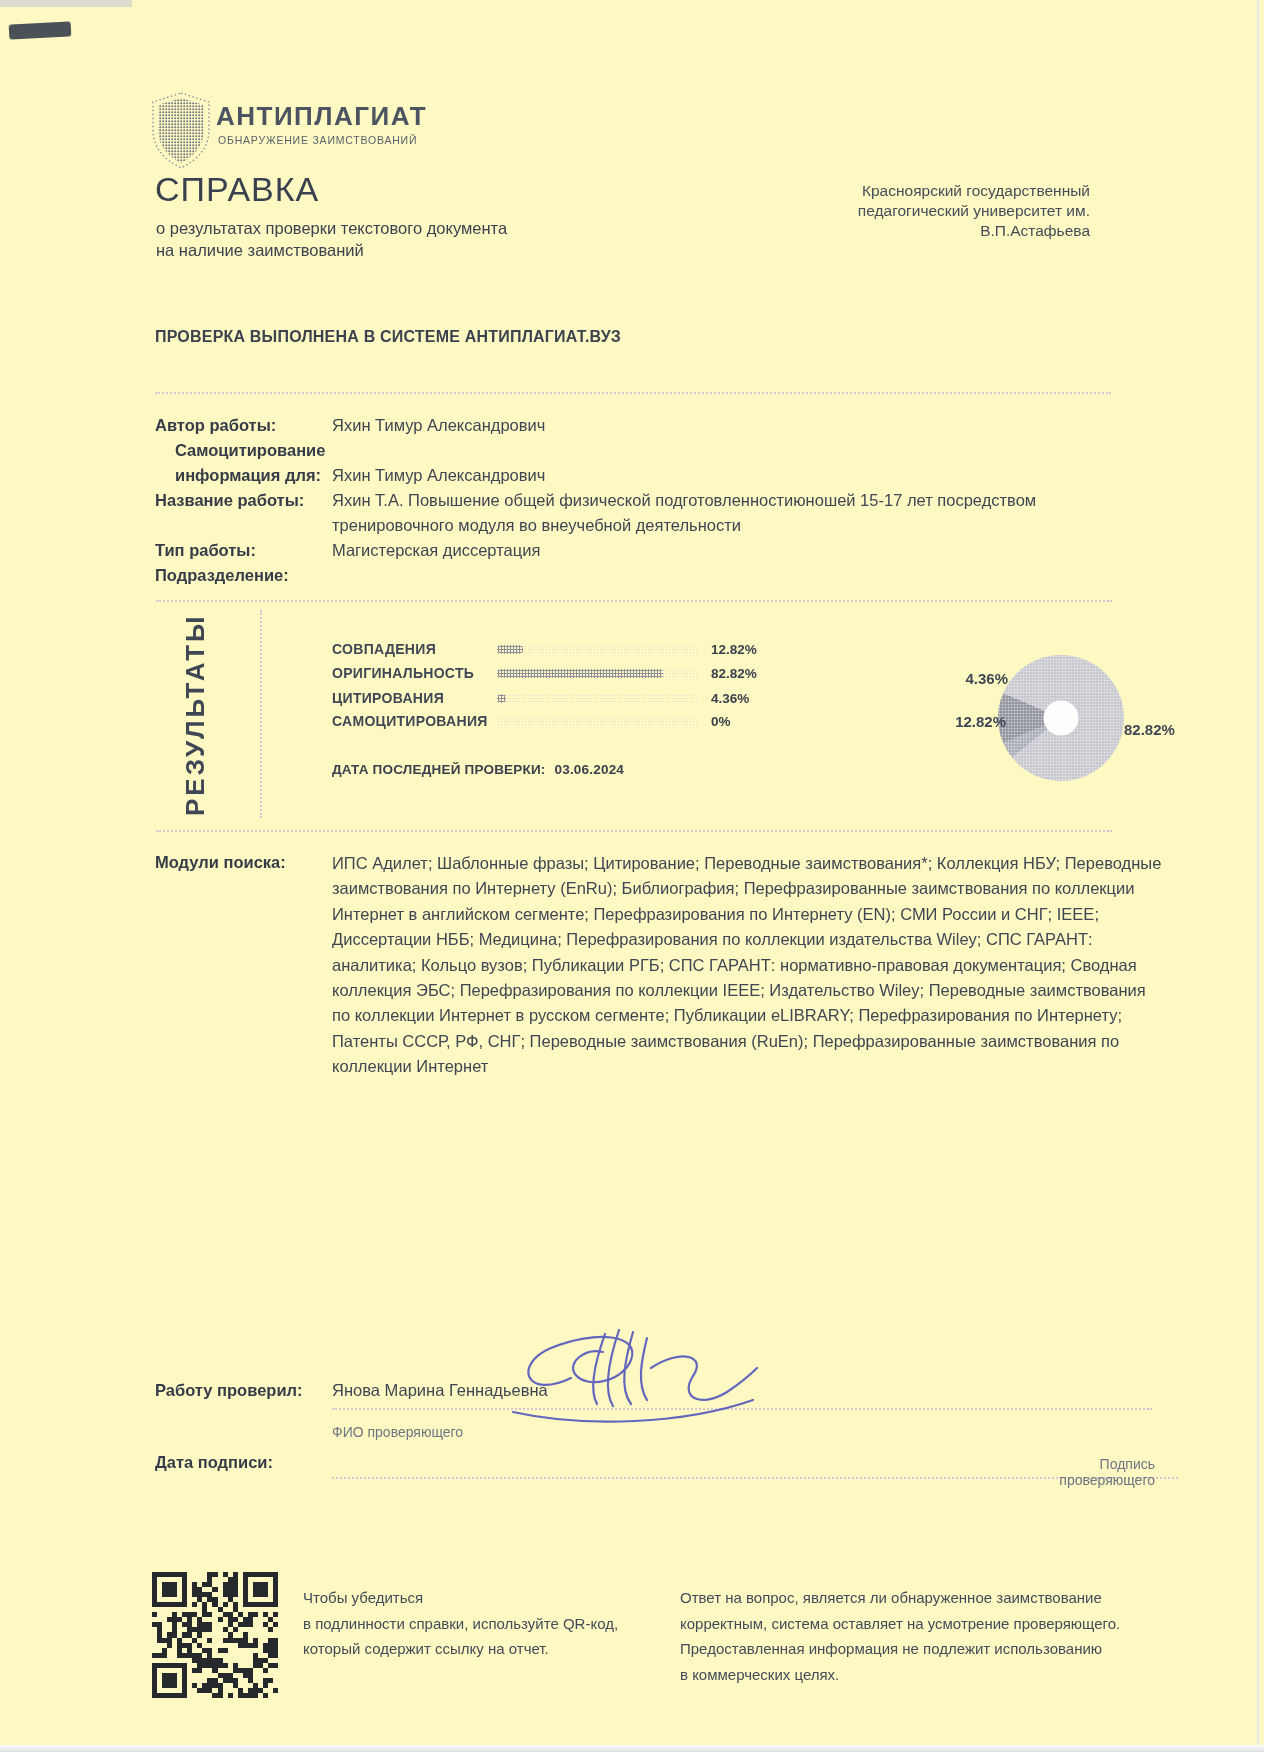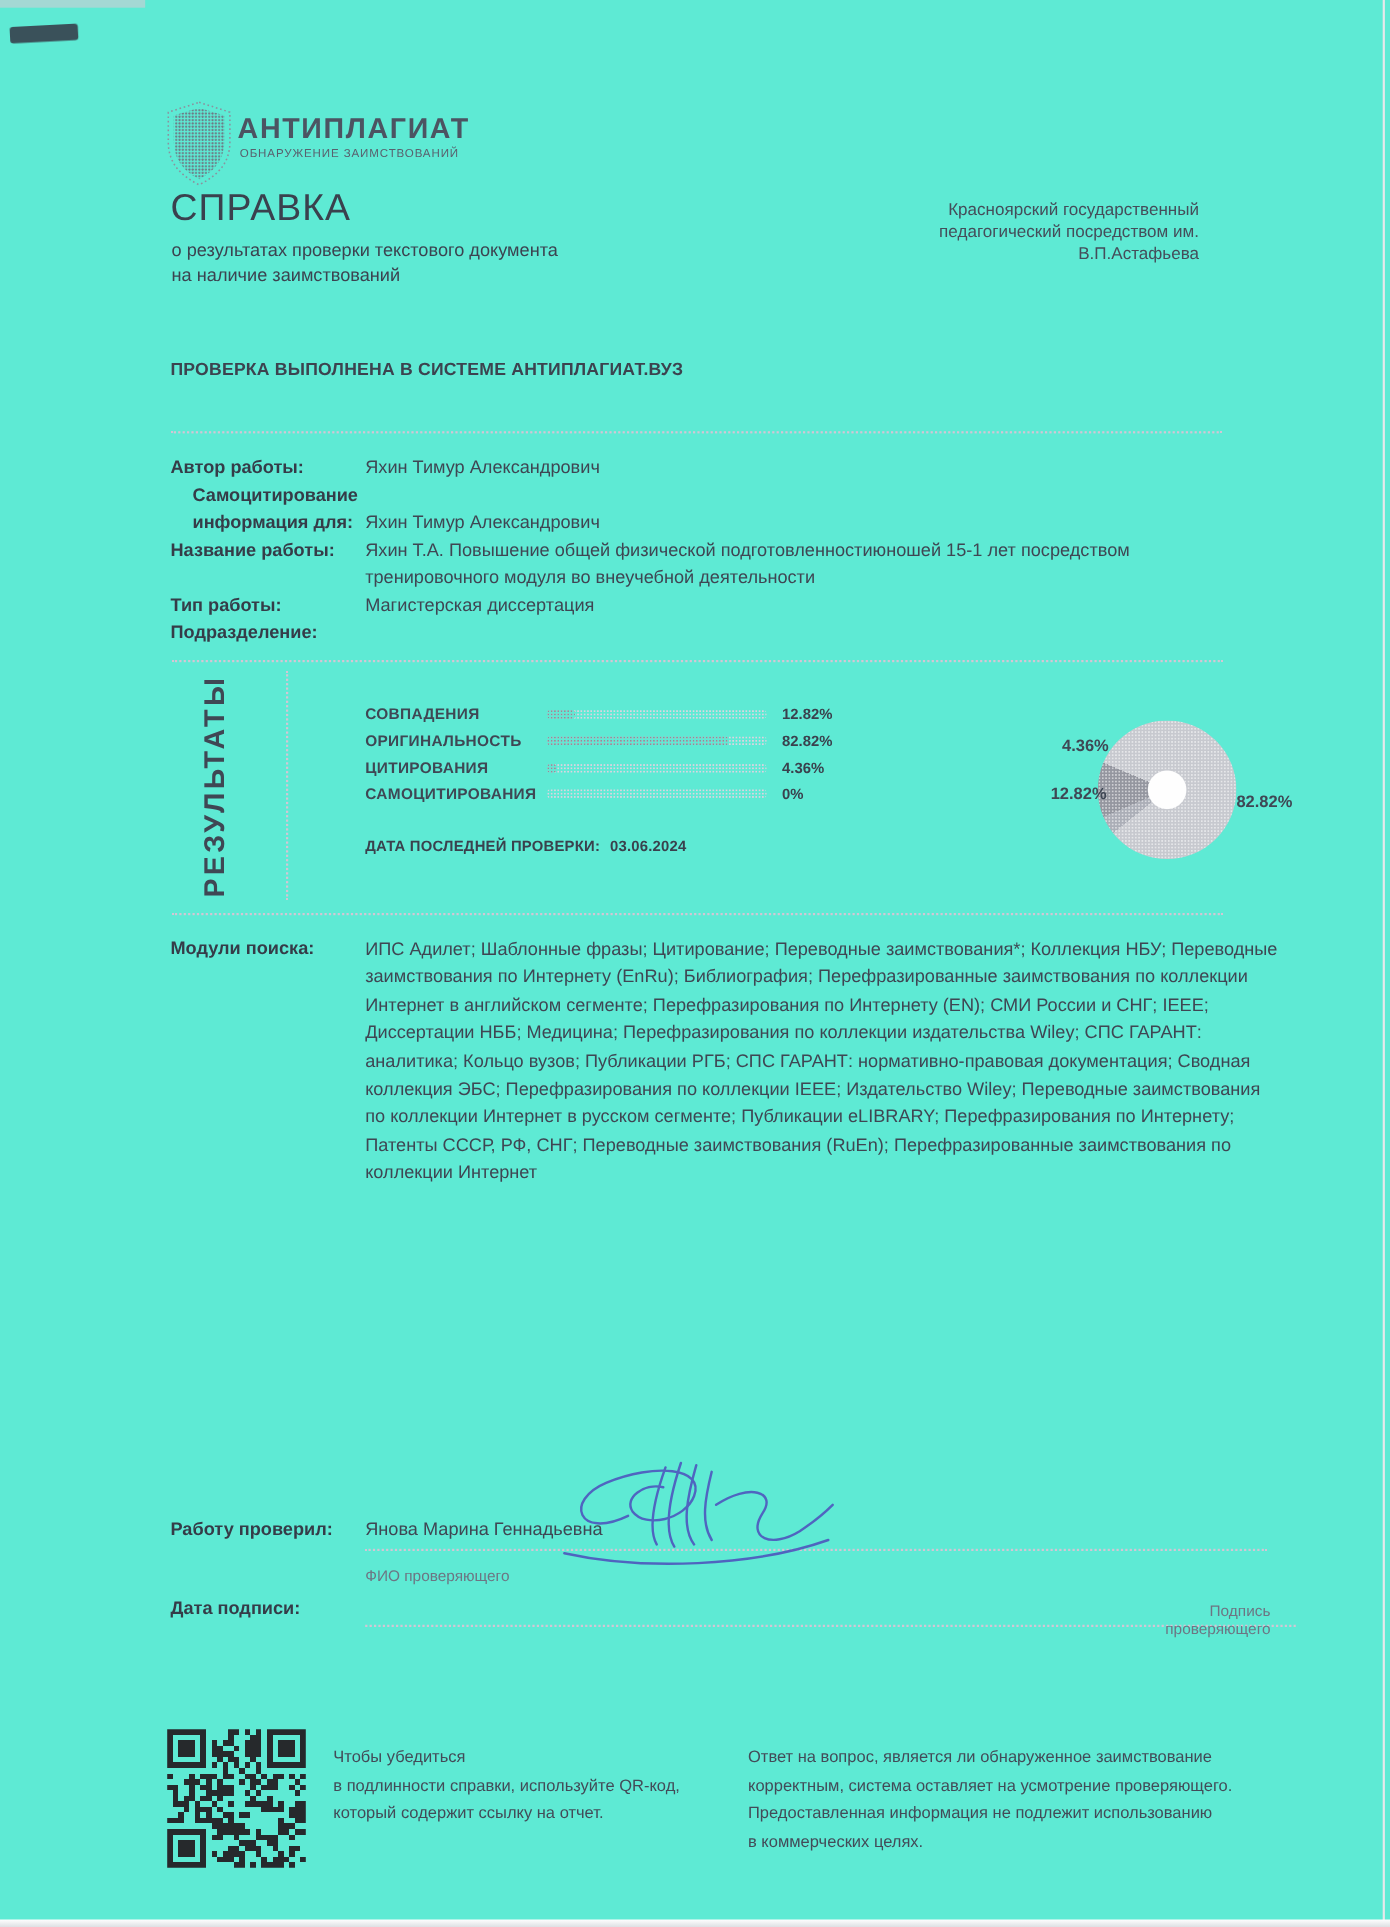--- a/index.html
+++ b/index.html
@@ -1,18 +1,18 @@
 <!DOCTYPE html>
 <html lang="ru"><head>
 <meta charset="utf-8">
 <style>
   html,body{margin:0;padding:0;background:#e9eaec;}
   .page{
     position:relative;width:1264px;height:1752px;margin:0 auto;
-    background:#5eead4;overflow:hidden;
+    background:#fef9c3;overflow:hidden;
     font-family:"Liberation Sans","DejaVu Sans",sans-serif;
     color:#3d4451;
   }
   .abs{position:absolute;}
   .lbl{font-weight:bold;color:#353c48;font-size:16.5px;}
   .val{font-size:16.5px;color:#3f4653;}
   .dotline{height:0;border-top:2px dotted #d4c6d4;}
   .vdotline{width:0;border-left:2px dotted #d4c6d4;}
   .result-row{display:flex;align-items:center;}
   .result-label{font-weight:bold;font-size:14px;letter-spacing:.3px;color:#3f4754;width:165px;}
@@ -52,41 +52,41 @@
     <div class="abs" style="left:66px;top:11px;font-size:26px;font-weight:bold;letter-spacing:1.5px;color:#4c5462;">АНТИПЛАГИАТ</div>
     <div class="abs" style="left:68px;top:44px;font-size:10.5px;font-weight:normal;letter-spacing:.8px;color:#59616e;">ОБНАРУЖЕНИЕ ЗАИМСТВОВАНИЙ</div>
   </div>
 
   <div class="abs" style="left:155px;top:170px;font-size:34px;font-weight:normal;letter-spacing:1px;color:#3a414e;">СПРАВКА</div>
   <div class="abs" style="left:156px;top:219px;font-size:16.5px;color:#3c4350;">о результатах проверки текстового документа</div>
   <div class="abs" style="left:156px;top:241px;font-size:16.5px;color:#3c4350;">на наличие заимствований</div>
 
   <div class="abs" style="left:690px;top:181px;width:400px;text-align:right;font-size:15.5px;line-height:20px;color:#454d5a;">
     <div>Красноярский государственный</div>
-    <div>педагогический посредством им.</div>
+    <div>педагогический университет им.</div>
     <div>В.П.Астафьева</div>
   </div>
 
   <div class="abs" style="left:155px;top:328px;font-size:16px;font-weight:bold;letter-spacing:.2px;color:#3c434f;">ПРОВЕРКА ВЫПОЛНЕНА В СИСТЕМЕ АНТИПЛАГИАТ.ВУЗ</div>
 
   <div class="abs dotline" style="left:155px;top:392px;width:956px;"></div>
 
   <div class="abs" style="left:155px;top:413px;width:950px;">
     <div style="display:grid;grid-template-columns:177px 1fr;row-gap:0;">
       <div class="lbl" style="line-height:25px;">Автор работы:</div>
       <div class="val" style="line-height:25px;">Яхин Тимур Александрович</div>
 
       <div class="lbl" style="line-height:25px;margin-left:20px;">
         <div>Самоцитирование</div>
         <div>информация для:</div>
       </div>
       <div class="val" style="line-height:25px;align-self:end;">Яхин Тимур Александрович</div>
 
       <div class="lbl" style="line-height:25px;">Название работы:</div>
-      <div class="val" style="line-height:25px;max-width:712px;">Яхин Т.А. Повышение общей физической подготовленностиюношей 15-1 лет посредством тренировочного модуля во внеучебной деятельности</div>
+      <div class="val" style="line-height:25px;max-width:712px;">Яхин Т.А. Повышение общей физической подготовленностиюношей 15-17 лет посредством тренировочного модуля во внеучебной деятельности</div>
 
       <div class="lbl" style="line-height:25px;">Тип работы:</div>
       <div class="val" style="line-height:25px;">Магистерская диссертация</div>
 
       <div class="lbl" style="line-height:25px;">Подразделение:</div>
       <div class="val" style="line-height:25px;"></div>
     </div>
   </div>
 
   <div class="abs" style="left:156px;top:600px;width:956px;height:228px;border-top:2px dotted #d4c6d4;border-bottom:2px dotted #d4c6d4;">

